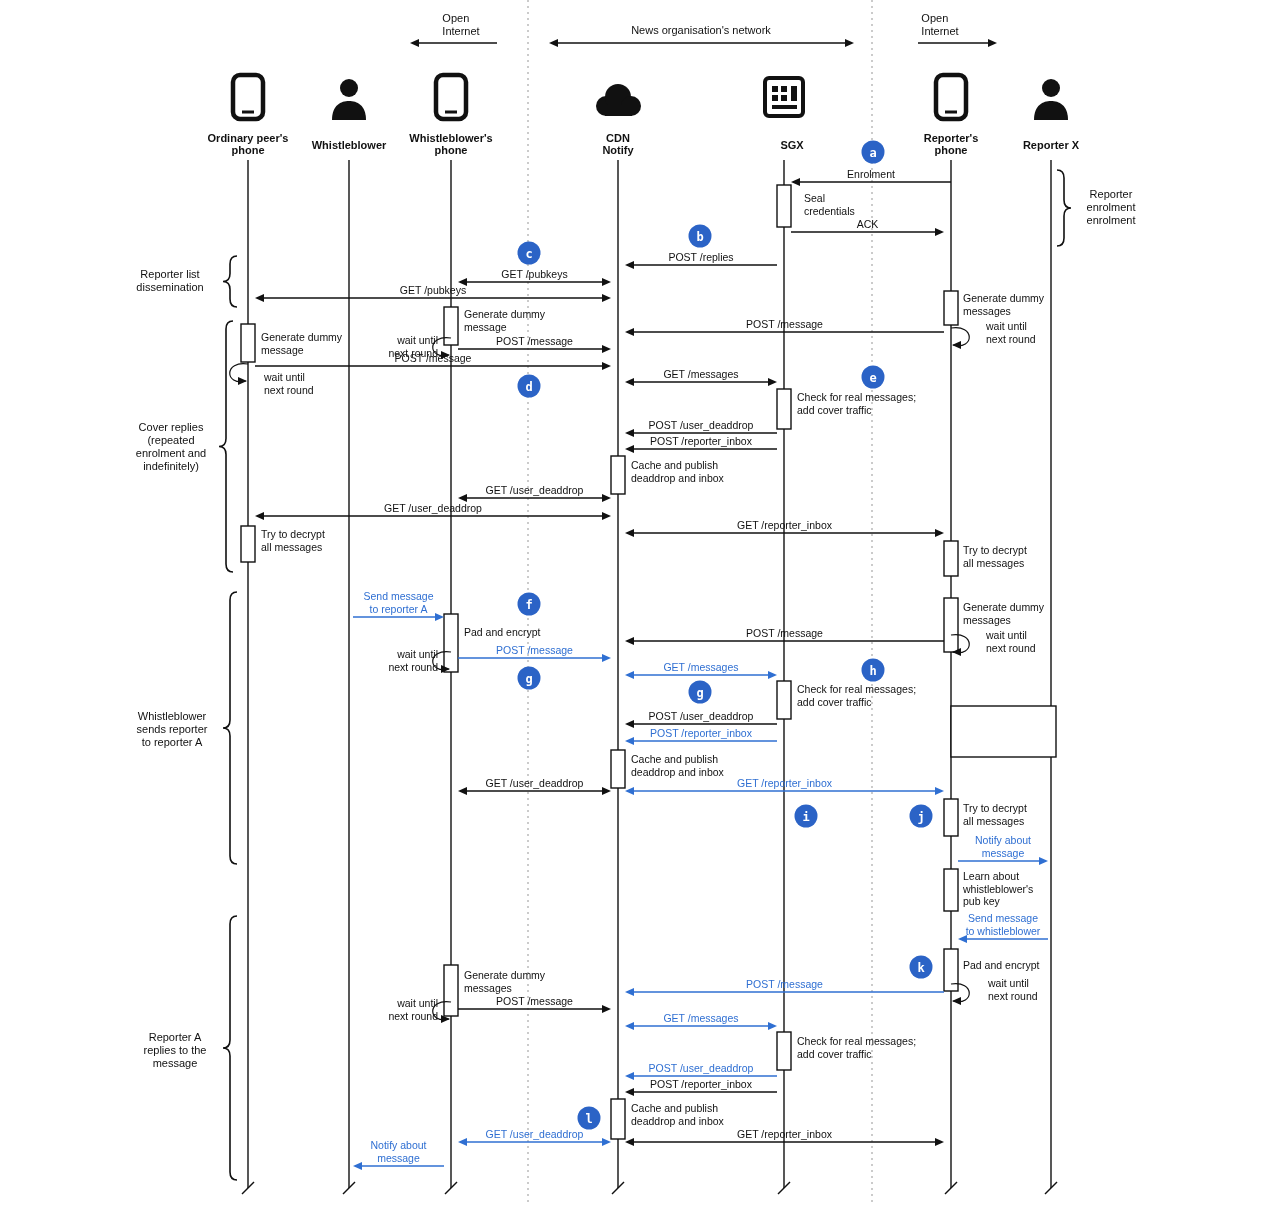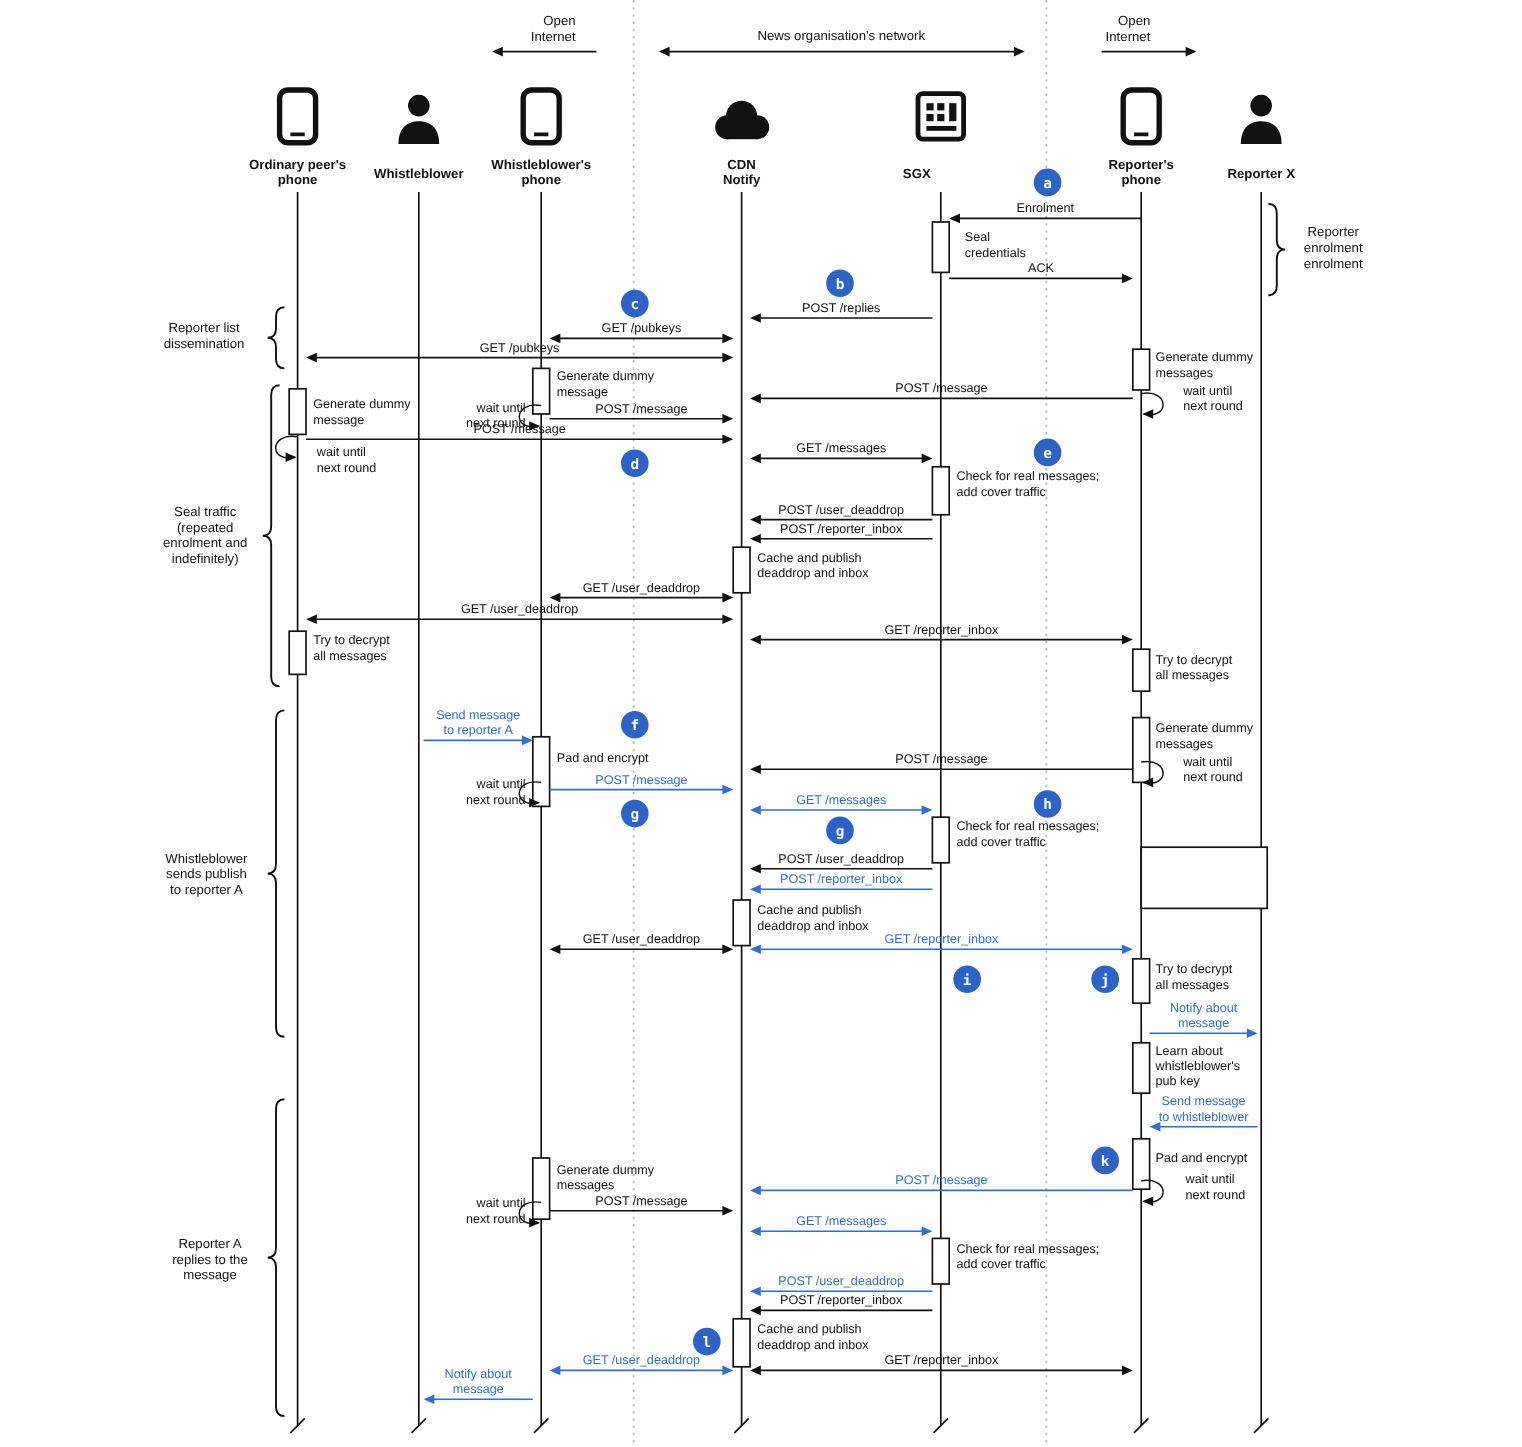--- a/index.html
+++ b/index.html
@@ -1,21 +1,21 @@
 <!DOCTYPE html>
 <html><head>
 <meta charset="utf-8">
 <style>
   *{margin:0;padding:0;box-sizing:border-box}
   html,body{background:#ffffff}
   body{font-family:"Liberation Sans",sans-serif;color:#111}
   #canvas{position:relative;width:1268px;height:1206px;background:#ffffff;overflow:hidden}
   #wires{position:absolute;left:0;top:0;width:1268px;height:1206px}
   #labels{position:absolute;left:0;top:0;width:1268px;height:1206px;pointer-events:none}
-  .zone{position:absolute;font-size:11px;line-height:13px;text-align:right;transform:translateX(-50%);white-space:nowrap}
+  .zone{position:absolute;font-size:11px;line-height:13px;text-align:left;transform:translateX(-50%);white-space:nowrap}
   .actor{position:absolute;font-size:11px;font-weight:bold;line-height:11.5px;text-align:center;transform:translateX(-50%);white-space:nowrap}
   .msg{position:absolute;font-size:10.5px;line-height:12.5px;text-align:center;transform:translateX(-50%);white-space:nowrap}
   .note{position:absolute;font-size:10.5px;line-height:12.5px;white-space:nowrap}
   .note.right{transform:translateX(-100%);text-align:right}
   .bracelab{position:absolute;font-size:11px;line-height:13px;text-align:center;transform:translateX(-50%);white-space:nowrap}
   .blue{color:#2f6fd2}
   .badge{position:absolute;width:23px;height:23px;border-radius:50%;background:#2b63c6;color:#fff;
          font-size:12px;font-weight:bold;display:flex;align-items:center;justify-content:center;
          transform:translate(-50%,-50%);font-family:"DejaVu Sans Mono",monospace}
   .icon{position:absolute;transform:translateX(-50%)}
@@ -210,21 +210,21 @@
       </div>
       <div class="icon" style="left: 784px; top: 75px;"><svg width="44" height="44" viewBox="0 0 44 44">
           <rect x="3" y="3" width="38" height="38" rx="4" fill="none" stroke="#111" stroke-width="4"></rect>
           <rect x="10" y="11" width="6" height="6" fill="#111"></rect>
           <rect x="19" y="11" width="6" height="6" fill="#111"></rect>
           <rect x="10" y="20" width="6" height="6" fill="#111"></rect>
           <rect x="19" y="20" width="6" height="6" fill="#111"></rect>
           <rect x="29" y="11" width="6" height="15" fill="#111"></rect>
           <rect x="10" y="30" width="25" height="4" fill="#111"></rect>
         </svg></div>
-      <div class="actor" style="left: 764px; top: 140px;">
+      <div class="actor" style="left: 792px; top: 140px;">
         <div>SGX</div>
       </div>
       <div class="icon" style="left: 951px; top: 72px;"><svg width="38" height="50" viewBox="0 0 38 50">
           <rect x="4" y="3" width="30" height="44" rx="7" fill="none" stroke="#111" stroke-width="4.5"></rect>
           <line x1="13" y1="40" x2="25" y2="40" stroke="#111" stroke-width="3"></line>
         </svg></div>
       <div class="actor" style="left: 951px; top: 133px;">
         <div>Reporter's</div>
         <div>phone</div>
       </div>
@@ -389,28 +389,28 @@
       <div class="badge" style="left: 873px; top: 670px;">h</div>
       <div class="badge" style="left: 806px; top: 816px;">i</div>
       <div class="badge" style="left: 921px; top: 816px;">j</div>
       <div class="badge" style="left: 921px; top: 967px;">k</div>
       <div class="badge" style="left: 589px; top: 1118px;">l</div>
       <div class="bracelab" style="left: 170px; top: 268px;">
         <div>Reporter list</div>
         <div>dissemination</div>
       </div>
       <div class="bracelab" style="left: 171px; top: 421px;">
-        <div>Seal traffic</div>
+        <div>Cover replies</div>
         <div>(repeated</div>
         <div>enrolment and</div>
         <div>indefinitely)</div>
       </div>
       <div class="bracelab" style="left: 172px; top: 710px;">
         <div>Whistleblower</div>
-        <div>sends publish</div>
+        <div>sends reporter</div>
         <div>to reporter A</div>
       </div>
       <div class="bracelab" style="left: 175px; top: 1031px;">
         <div>Reporter A</div>
         <div>replies to the</div>
         <div>message</div>
       </div>
       <div class="bracelab" style="left: 1111px; top: 188px;">
         <div>Reporter</div>
         <div>enrolment</div>

